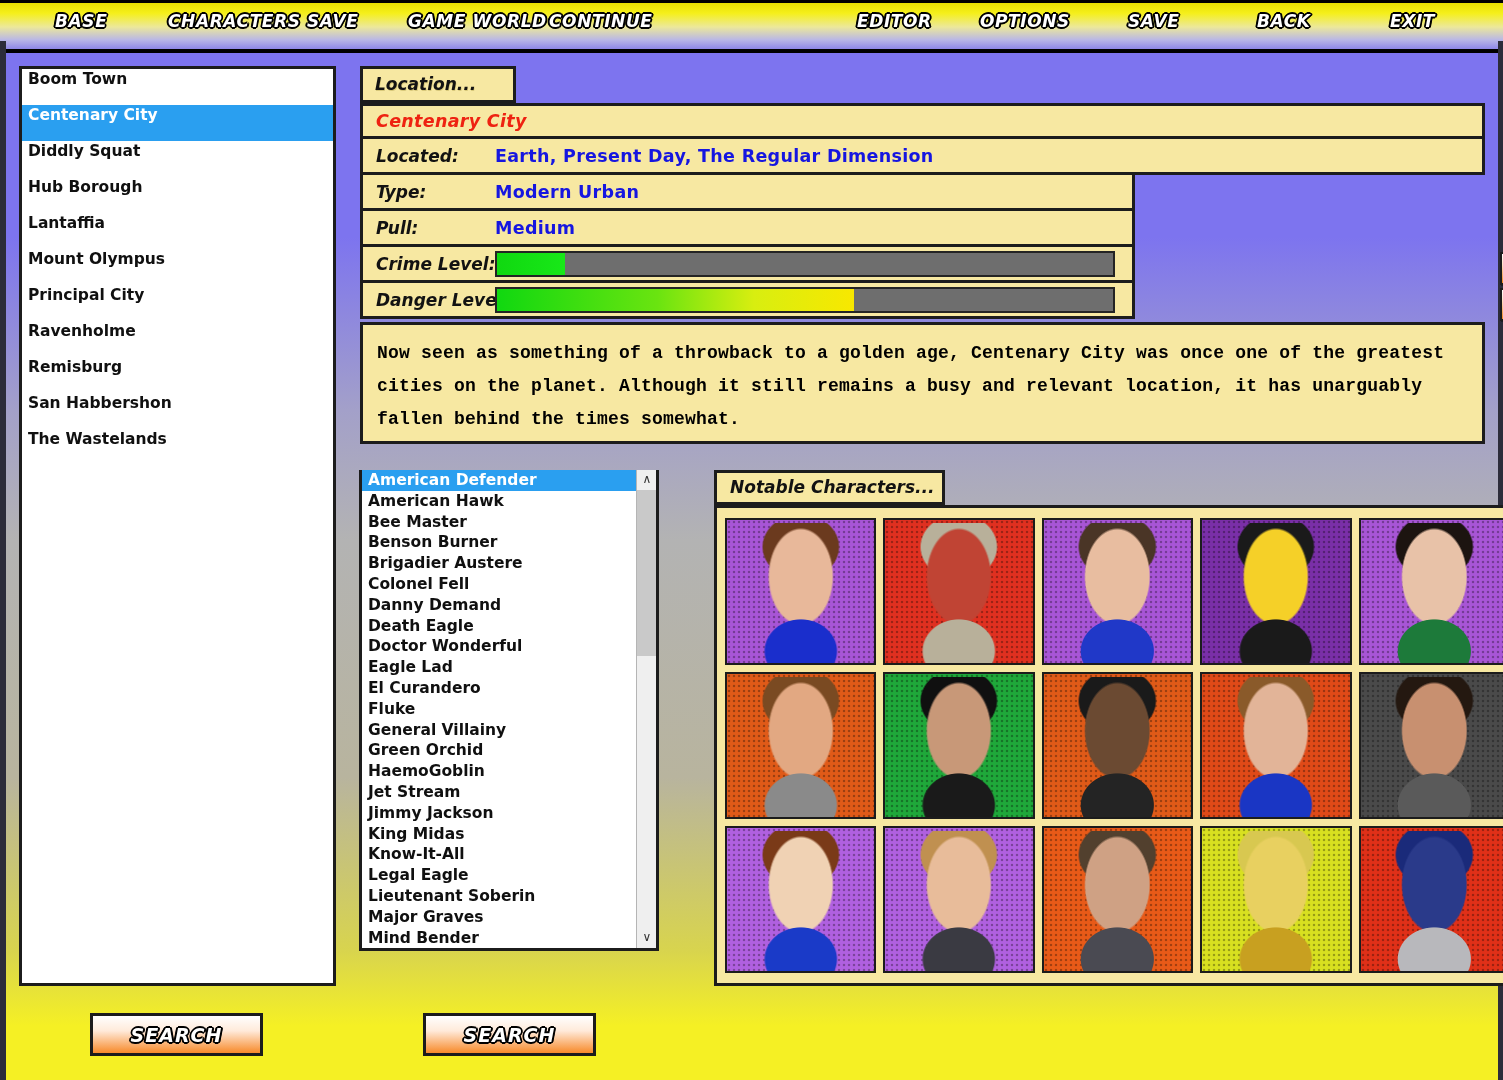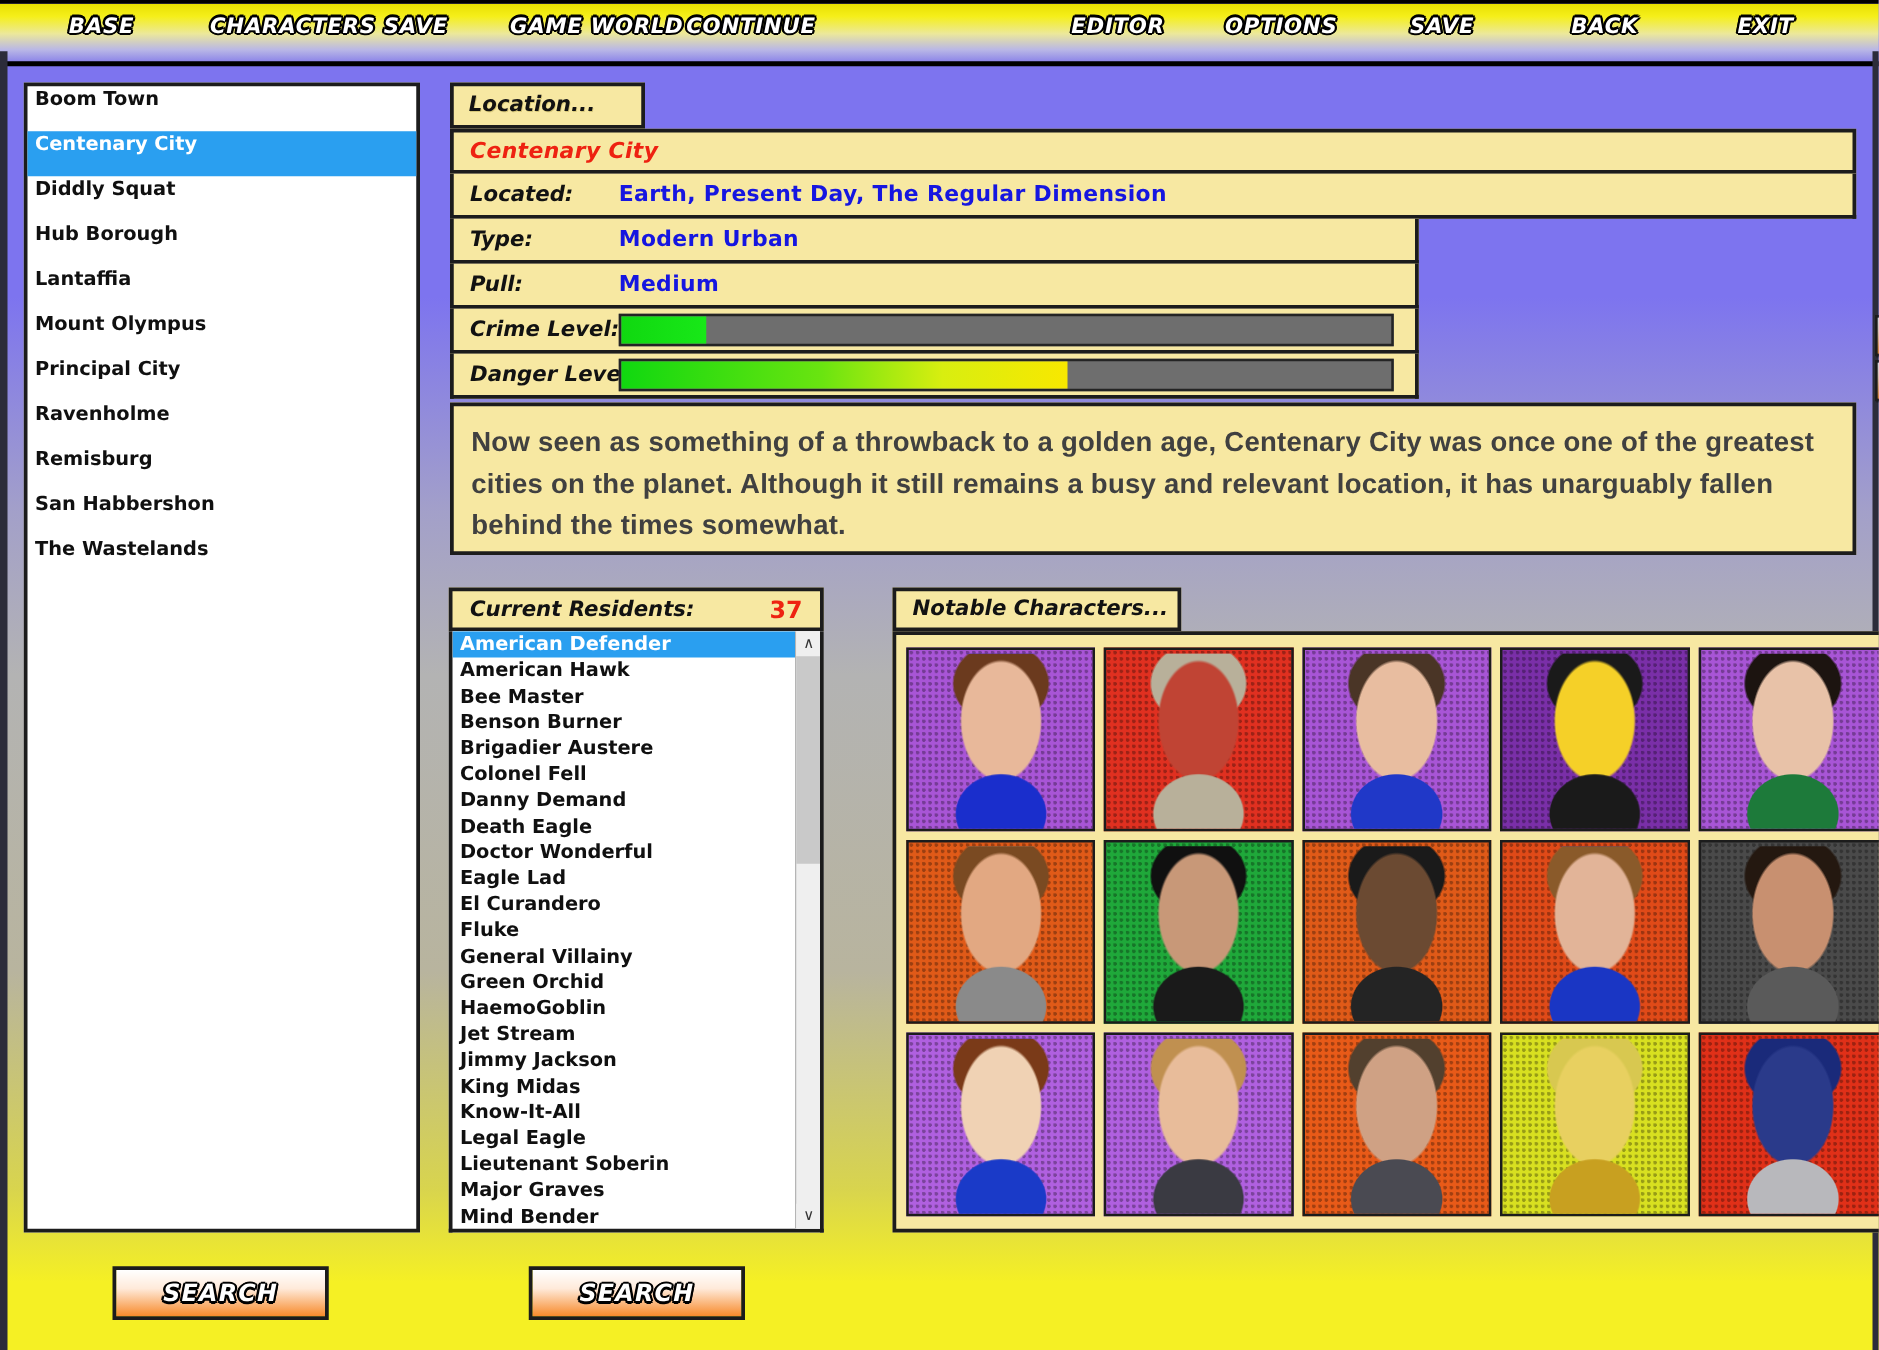--- a/index.html
+++ b/index.html
@@ -155,25 +155,25 @@
 
   #desc-box {
     position: absolute;
     left: 360px; top: 322px;
     width: 1125px; height: 122px;
     background: #f7e8a2;
     border: 3px solid #1c1c1c;
     padding: 12px 14px 0 14px;
   }
   #desc-text {
-    font-family: Liberation Sans, sans-serif;
-    font-weight: bold;
-    font-size: 22px;
+    font-family: Liberation Mono, monospace;
+    font-weight: bold;
+    font-size: 18px;
     line-height: 33px;
-    color: #404040;
+    color: #000000;
     letter-spacing: 0.2px;
   }
 
   
   #residents-panel {
     position: absolute;
     left: 359px; top: 470px;
     width: 300px; height: 516px;
   }
   #residents-head {
@@ -387,24 +387,20 @@
     </div>
 <div class="help-btn" style="left: 1140px; top: 186px;">?</div>
     <div class="help-btn" style="left: 1140px; top: 222px;">?</div>
   </div>
 
 <div id="desc-box">
   <div id="desc-text">Now seen as something of a throwback to a golden age, Centenary City was once one of the greatest cities on the planet. Although it still remains a busy and relevant location, it has unarguably fallen behind the times somewhat.</div>
 </div>
 
 <div id="residents-panel">
-  <div id="residents-head">
-    <span class="lbl">Current Residents:</span>
-    <span class="cnt">37</span>
-  </div>
   <div id="residents-list">
     <div id="res-rows">
         <div class="res-row selected">American Defender</div>
         <div class="res-row">American Hawk</div>
         <div class="res-row">Bee Master</div>
         <div class="res-row">Benson Burner</div>
         <div class="res-row">Brigadier Austere</div>
         <div class="res-row">Colonel Fell</div>
         <div class="res-row">Danny Demand</div>
         <div class="res-row">Death Eagle</div>

